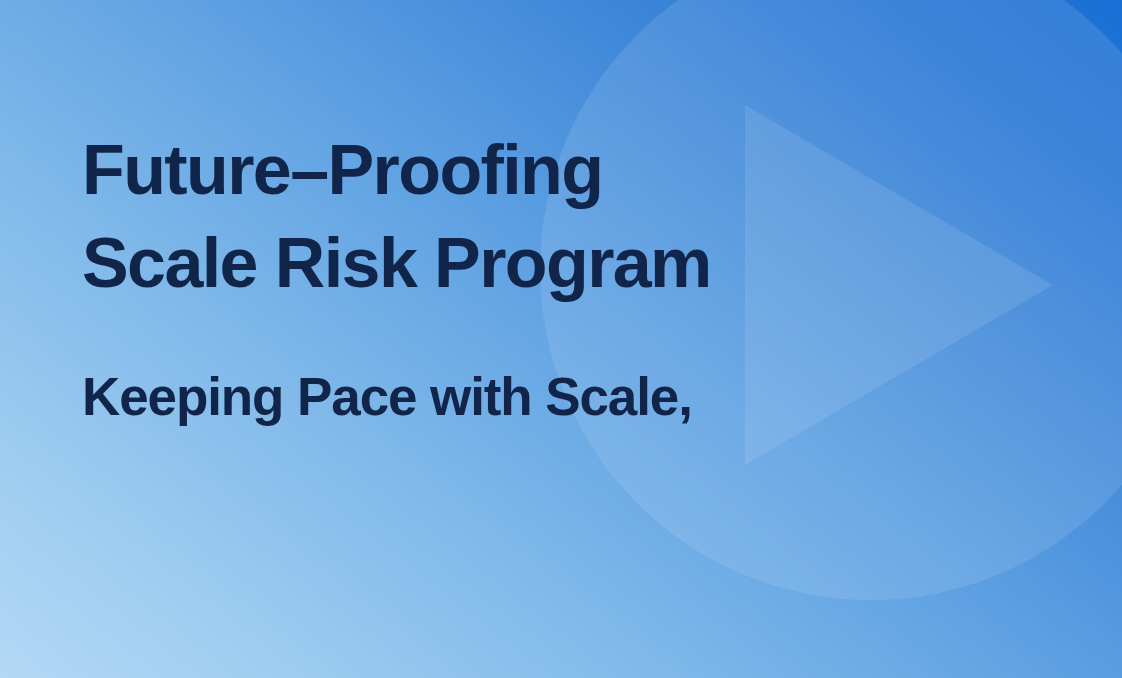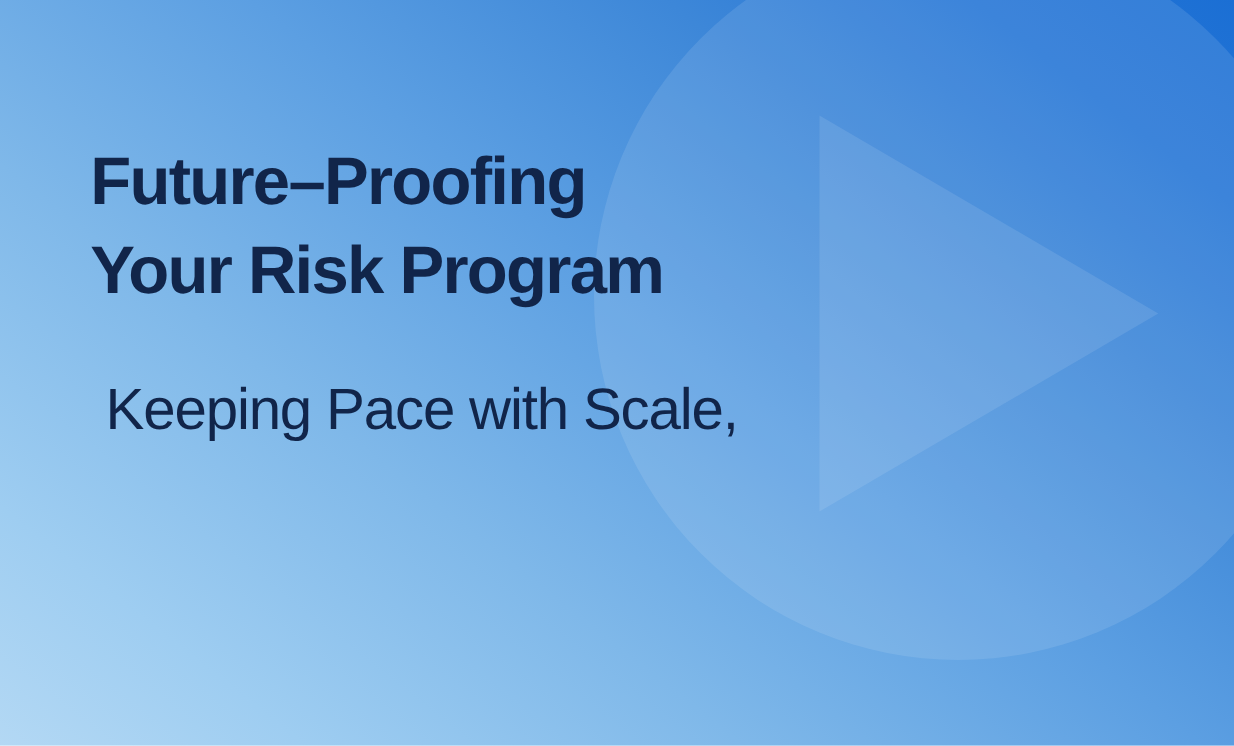--- a/index.html
+++ b/index.html
@@ -58,38 +58,38 @@
   .content {
     position: absolute;
     left: 82px;
     top: 124px;
     right: 60px;
   }
 
   .title {
     margin: 0;
     color: #11254a;
-    font-size: 61px;
+    font-size: 70px;
     line-height: 1.33;
     font-weight: 700;
     letter-spacing: -1.6px;
     white-space: nowrap;
   }
 
   .title-line {
     display: block;
   }
 
   .subtitle {
-    margin: 14px;
+    margin: 0;
     margin-top: 52px;
     color: #11254a;
     font-size: 53px;
     line-height: 1.33;
-    font-weight: 400;
+    font-weight: 700;
     letter-spacing: -1.1px;
     white-space: nowrap;
   }
 
   .subtitle-line {
     display: block;
   }
 </style>
 </head>
 <body>
@@ -98,21 +98,21 @@
 
   <div class="deco-layer">
     <div class="deco-circle"></div>
     <div class="deco-triangle"></div>
   </div>
 
   <div class="content">
 
     <h1 class="title">
       <span class="title-line">Future–Proofing</span>
-      <span class="title-line">Your Risk Program</span>
+      <span class="title-line">Scale Risk Program</span>
     </h1>
 
     <h2 class="subtitle">
       <span class="subtitle-line">Keeping Pace with Scale,</span>
     </h2>
 
   </div>
 </div>
 
 </body></html>

